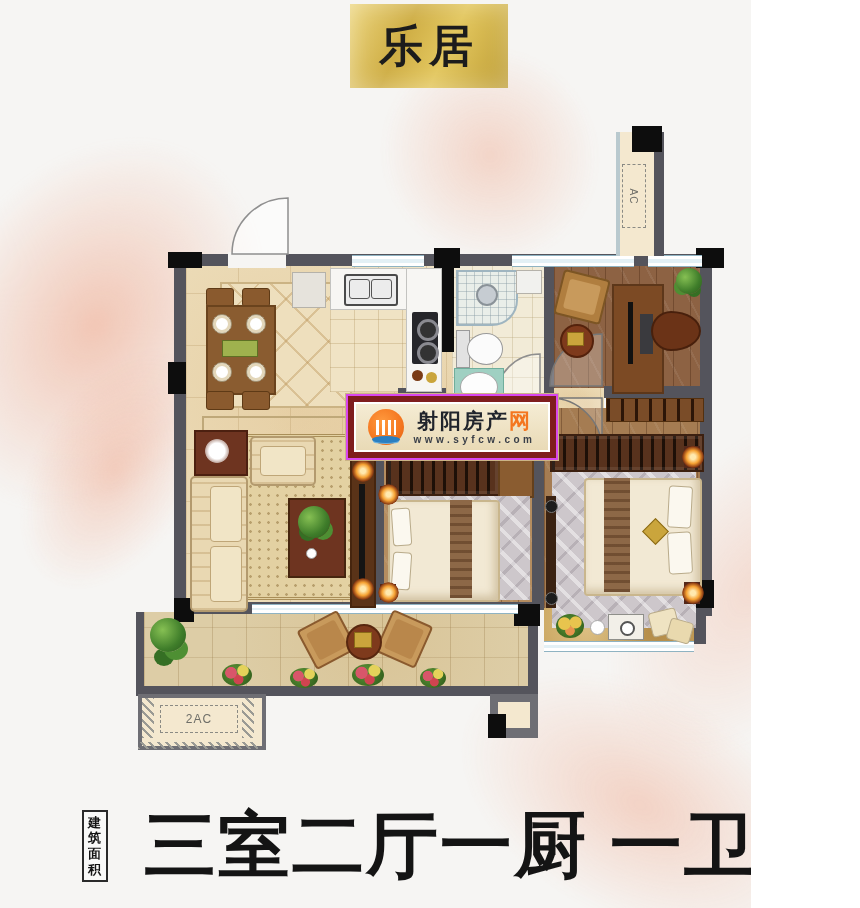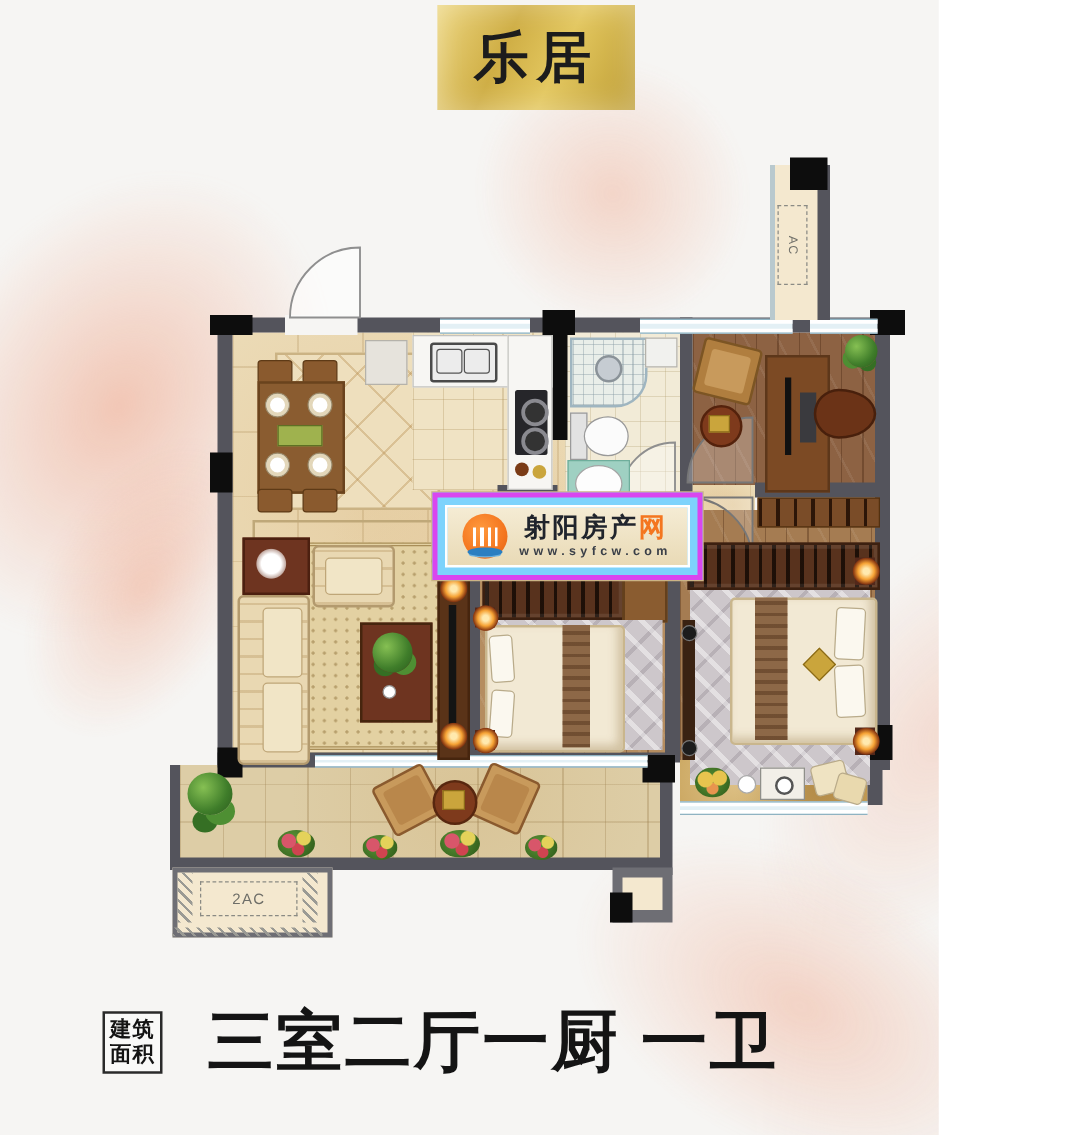--- a/index.html
+++ b/index.html
@@ -78,41 +78,41 @@
   .circle{border-radius:50%;}
   .plate{position:absolute;border-radius:50%;background:#fff;border:1px solid #9a8a6a;
     box-shadow:inset 0 0 0 3px #e3d7ba;}
   .chairw{position:absolute;background:#8a5a2e;border:1px solid #5e3a16;border-radius:3px;}
   .rattan{position:absolute;background:#c89a5c;border:2px solid #8a5a2e;border-radius:4px;}
   .rattan>div{position:absolute;inset:5px;background:#b9874b;border-radius:3px;}
   .dash{position:absolute;border:1px dashed #8a8a84;display:flex;align-items:center;justify-content:center;}
   .hatch{position:absolute;background:repeating-linear-gradient(45deg,#9a9a94 0 2px, transparent 2px 6px);}
   .acfill{position:absolute;background:#f4e8cf;border-left:4px solid #b9c9ce;border-right:0;}
   
-  .plaque-out{position:absolute;background:#7dd3fc;border:4px solid #d946ef;
+  .plaque-out{position:absolute;background:#7f1d1d;border:2px solid #d946ef;
     box-shadow:0 0 0 1px #cbb486;}
   .plaque-in{position:absolute;inset:6px;background:linear-gradient(#f5ecd4,#e9dab6);
     border:2px solid #fff;display:flex;align-items:center;justify-content:center;gap:9px;}
   .logo-sun{position:relative;width:36px;height:36px;border-radius:50%;flex:0 0 auto;
     background:radial-gradient(circle at 40% 35%, #ff9a3e, #f4761f 60%, #e05f10);}
   .logo-bars{position:absolute;left:8px;bottom:10px;width:20px;height:15px;
     background:repeating-linear-gradient(90deg,#fff 0 3px, transparent 3px 6px);}
   .logo-wave{position:absolute;left:4px;bottom:2px;width:28px;height:7px;border-radius:50%;
     background:#2b7fc1;box-shadow:0 2px 0 -1px #6db3e0;}
   .logo-text{display:flex;flex-direction:column;align-items:center;line-height:1;}
   .logo-name{font-size:21px;font-weight:700;color:#20242c;letter-spacing:2px;white-space:nowrap;}
   .logo-url{font-size:10px;font-weight:700;color:#3a3f48;letter-spacing:3.5px;margin-top:4px;}
   
   .footer{position:absolute;display:flex;align-items:center;color:#141414;}
   .area-box{border:2px solid #2a2a2a;padding:3px 4px;display:flex;flex-direction:column;
     align-items:center;line-height:1.2;background:rgba(255,255,255,.4);}
-  .area-box span{font-size:17px;font-weight:700;letter-spacing:1px;}
+  .area-box span{font-size:13px;font-weight:700;letter-spacing:1px;}
   .area-val{font-size:62px;font-weight:800;letter-spacing:1px;margin-left:8px;}
   .area-sup{font-size:30px;font-weight:800;vertical-align:28px;}
-  .rooms{font-size:53px;font-weight:800;letter-spacing:2px;margin-left:36px;white-space:nowrap;}
+  .rooms{font-size:72px;font-weight:800;letter-spacing:2px;margin-left:36px;white-space:nowrap;}
   svg{display:block;}
 </style>
 </head>
 <body>
 
 <div class="canvas">
 
   <div class="streak" style="left:-70px;top:110px;width:330px;height:430px;transform:rotate(33deg);"></div>
   <div class="streak" style="left:30px;top:330px;width:170px;height:280px;transform:rotate(30deg);opacity:.8;"></div>
   <div class="streak" style="left:370px;top:40px;width:240px;height:230px;transform:rotate(42deg);opacity:.7;"></div>

